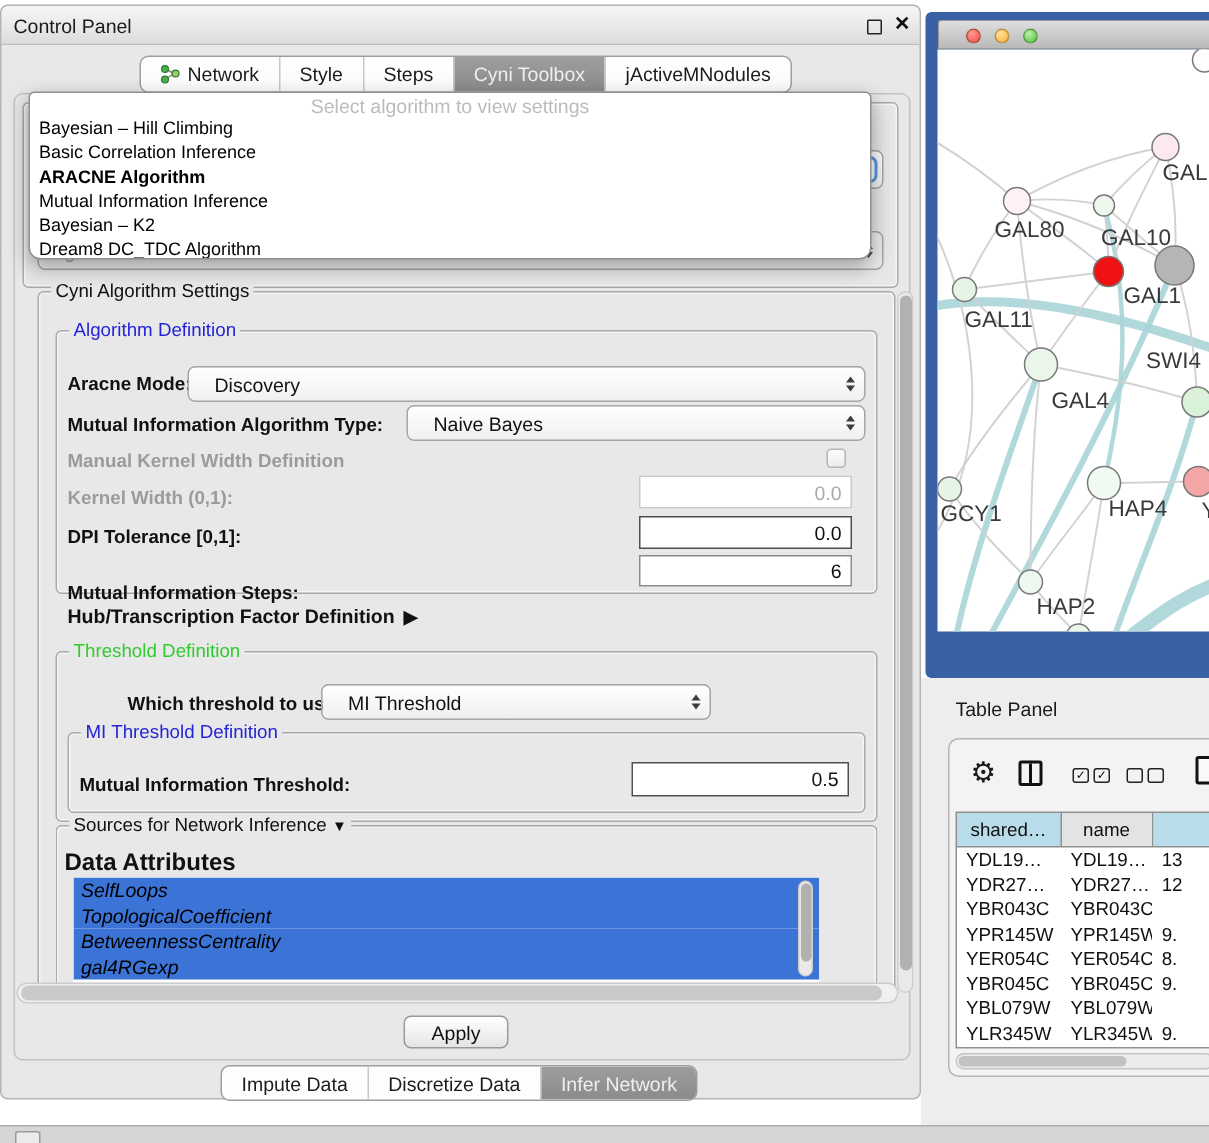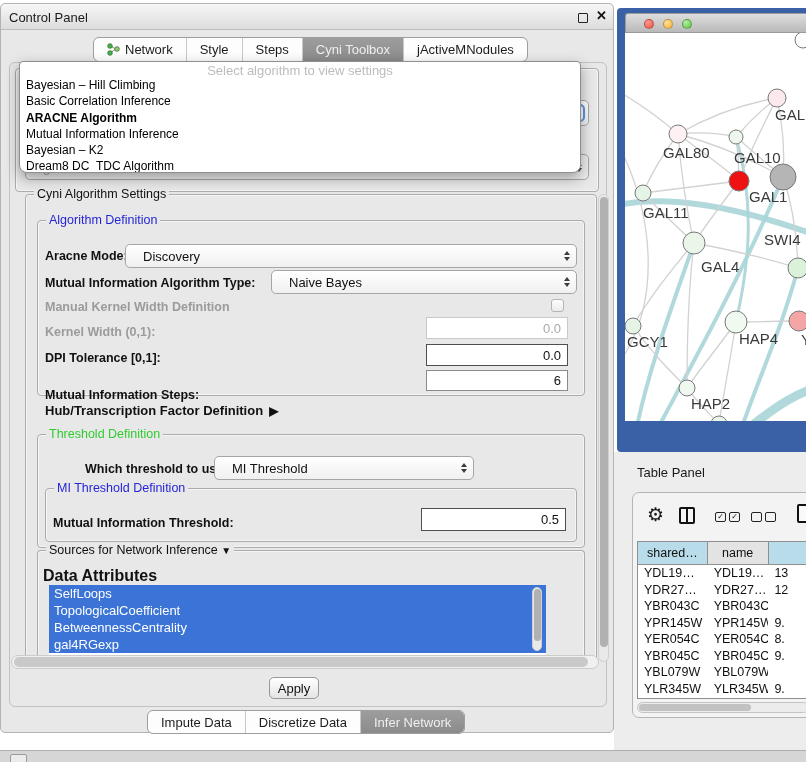--- a/index.html
+++ b/index.html
@@ -47,29 +47,29 @@
   .checkbox { position:absolute; width:13px; height:13px; border:1px solid #b5b5b5; border-radius:3px; background:linear-gradient(#fdfdfd,#ececec); }
 
   
   .popup { position:absolute; left:18px; top:57px; width:562px; height:112px; background:#ffffff; border:1px solid #8f8f8f; border-radius:4px 4px 8px 8px; box-shadow:0 5px 14px rgba(0,0,0,0.35); z-index:50; overflow:hidden; }
   .popup-ph { height:14px; text-align:center; font-size:13px; color:#bcbcbc; margin-top:1px; }
   .popup-item { height:16.3px; line-height:16.3px; padding-left:6px; font-size:12px; color:#000; white-space:nowrap; }
   .popup-item.bold { font-weight:bold; }
 
   
   .attr-list { position:absolute; left:48px; top:581px; width:497px; height:70px; background:#ffffff; overflow:hidden; }
-  .attr-item { height:17px; line-height:17px; padding-left:5px; font-size:13px; color:#ffffff; background:#3b74d6; white-space:nowrap; }
+  .attr-item { height:17px; line-height:17px; padding-left:5px; font-size:13px; color:#000000; background:#3b74d6; white-space:nowrap;font-style:italic; }
 
   
   .vtrack { position:absolute; background:#e9e9e9; border:1px solid #d0d0d0; border-radius:6px; }
   .vthumb { position:absolute; background:#b1b1b1; border-radius:5px; }
   .htrack { position:absolute; background:#f0f0f0; border:1px solid #cccccc; border-radius:7px; }
   .hthumb { position:absolute; background:#c9c9c9; border-radius:6px; }
 
-  .apply-btn { position:absolute; left:268px; top:673px; width:50px; height:22px; background:linear-gradient(#ffffff,#e4e4e4); border:1px solid #999999; border-radius:5px; font-size:13px; color:#111; display:flex; align-items:center; justify-content:center; }
+  .apply-btn { position:absolute; left:268px; top:673px; width:70px; height:22px; background:linear-gradient(#ffffff,#e4e4e4); border:1px solid #999999; border-radius:5px; font-size:13px; color:#111; display:flex; align-items:center; justify-content:center; }
 
   .hub-row { position:absolute; left:44px; top:399px; font-size:13px; font-weight:bold; color:#111; }
   .arrow-glyph { font-size:12px; margin-left:6px; }
 
   
   .net-pane { position:absolute; left:617px; top:8px; width:189px; height:444px; background:#3a61a5; border-radius:4px 0 0 4px; }
   .net-titlebar { position:absolute; left:625px; top:13px; width:181px; height:20px; background:linear-gradient(#dedede,#b9b9b9); border:1px solid #9a9a9a; border-right:none; border-radius:3px 0 0 0; }
   .light { position:absolute; top:5px; width:10px; height:10px; border-radius:50%; border:1px solid rgba(0,0,0,0.25); }
   .light.red { left:18px; background:radial-gradient(circle at 35% 30%, #ff9a92, #ee4f43); }
   .light.yellow { left:37px; background:radial-gradient(circle at 35% 30%, #ffe09a, #f5b233); }

